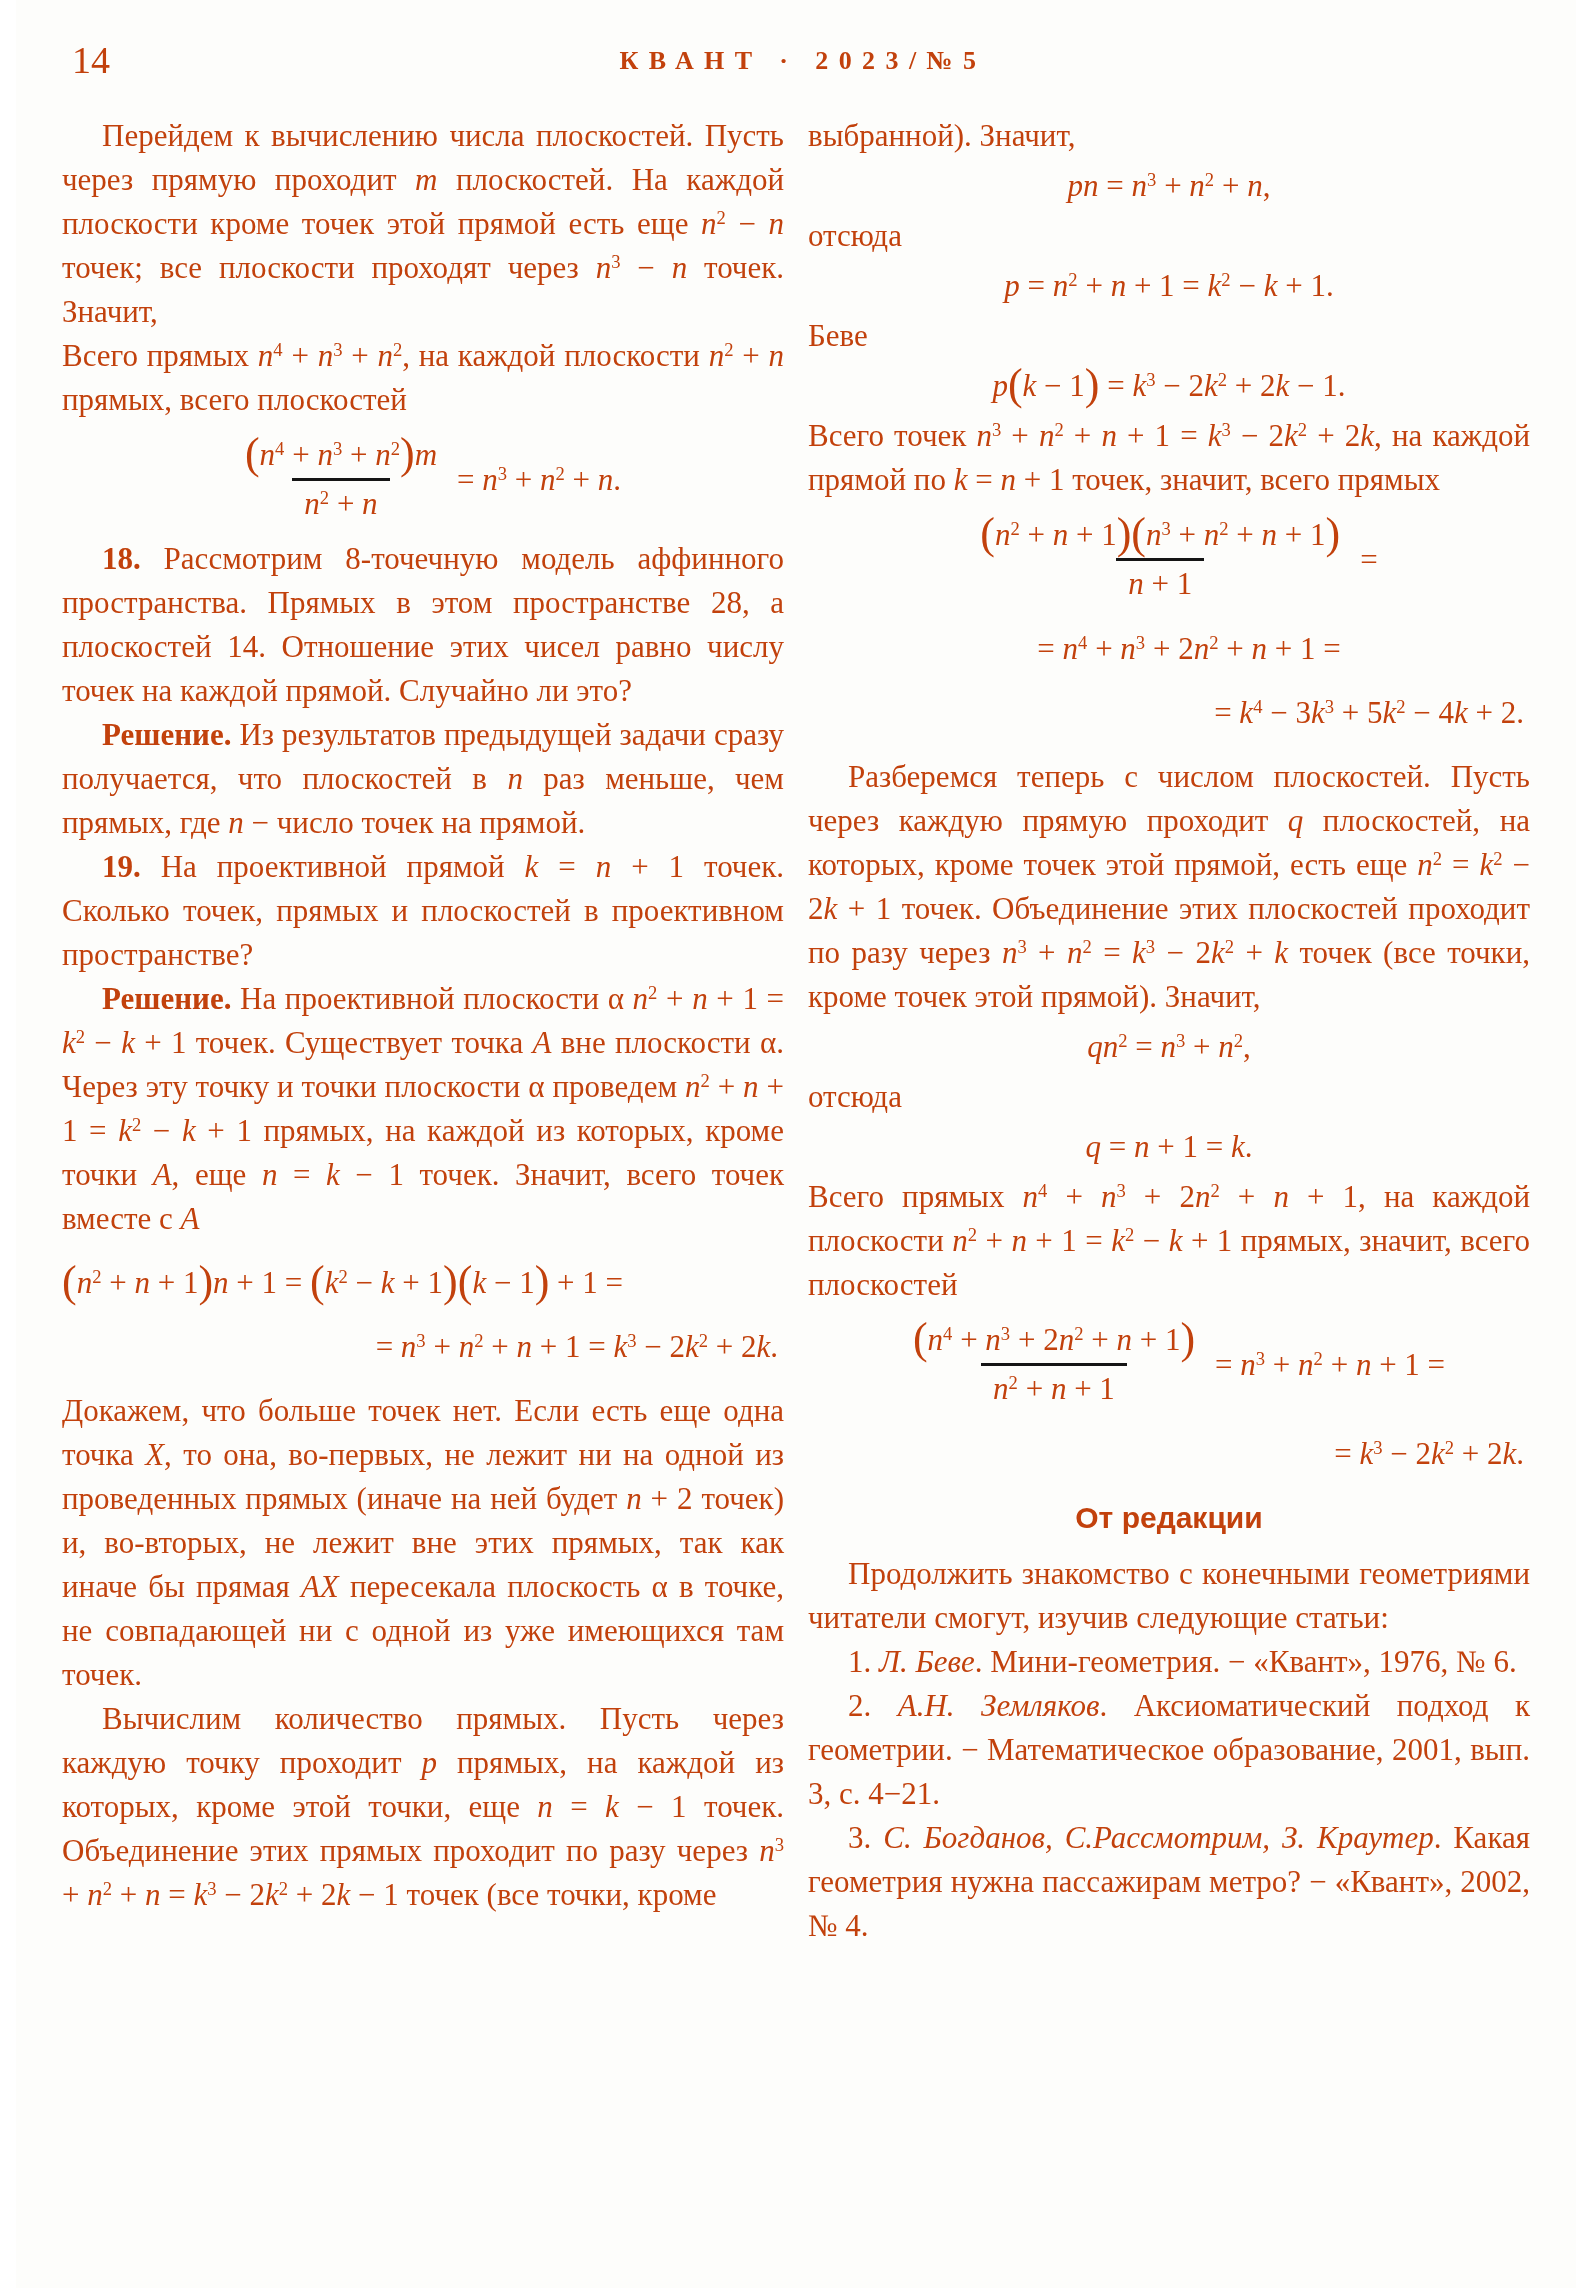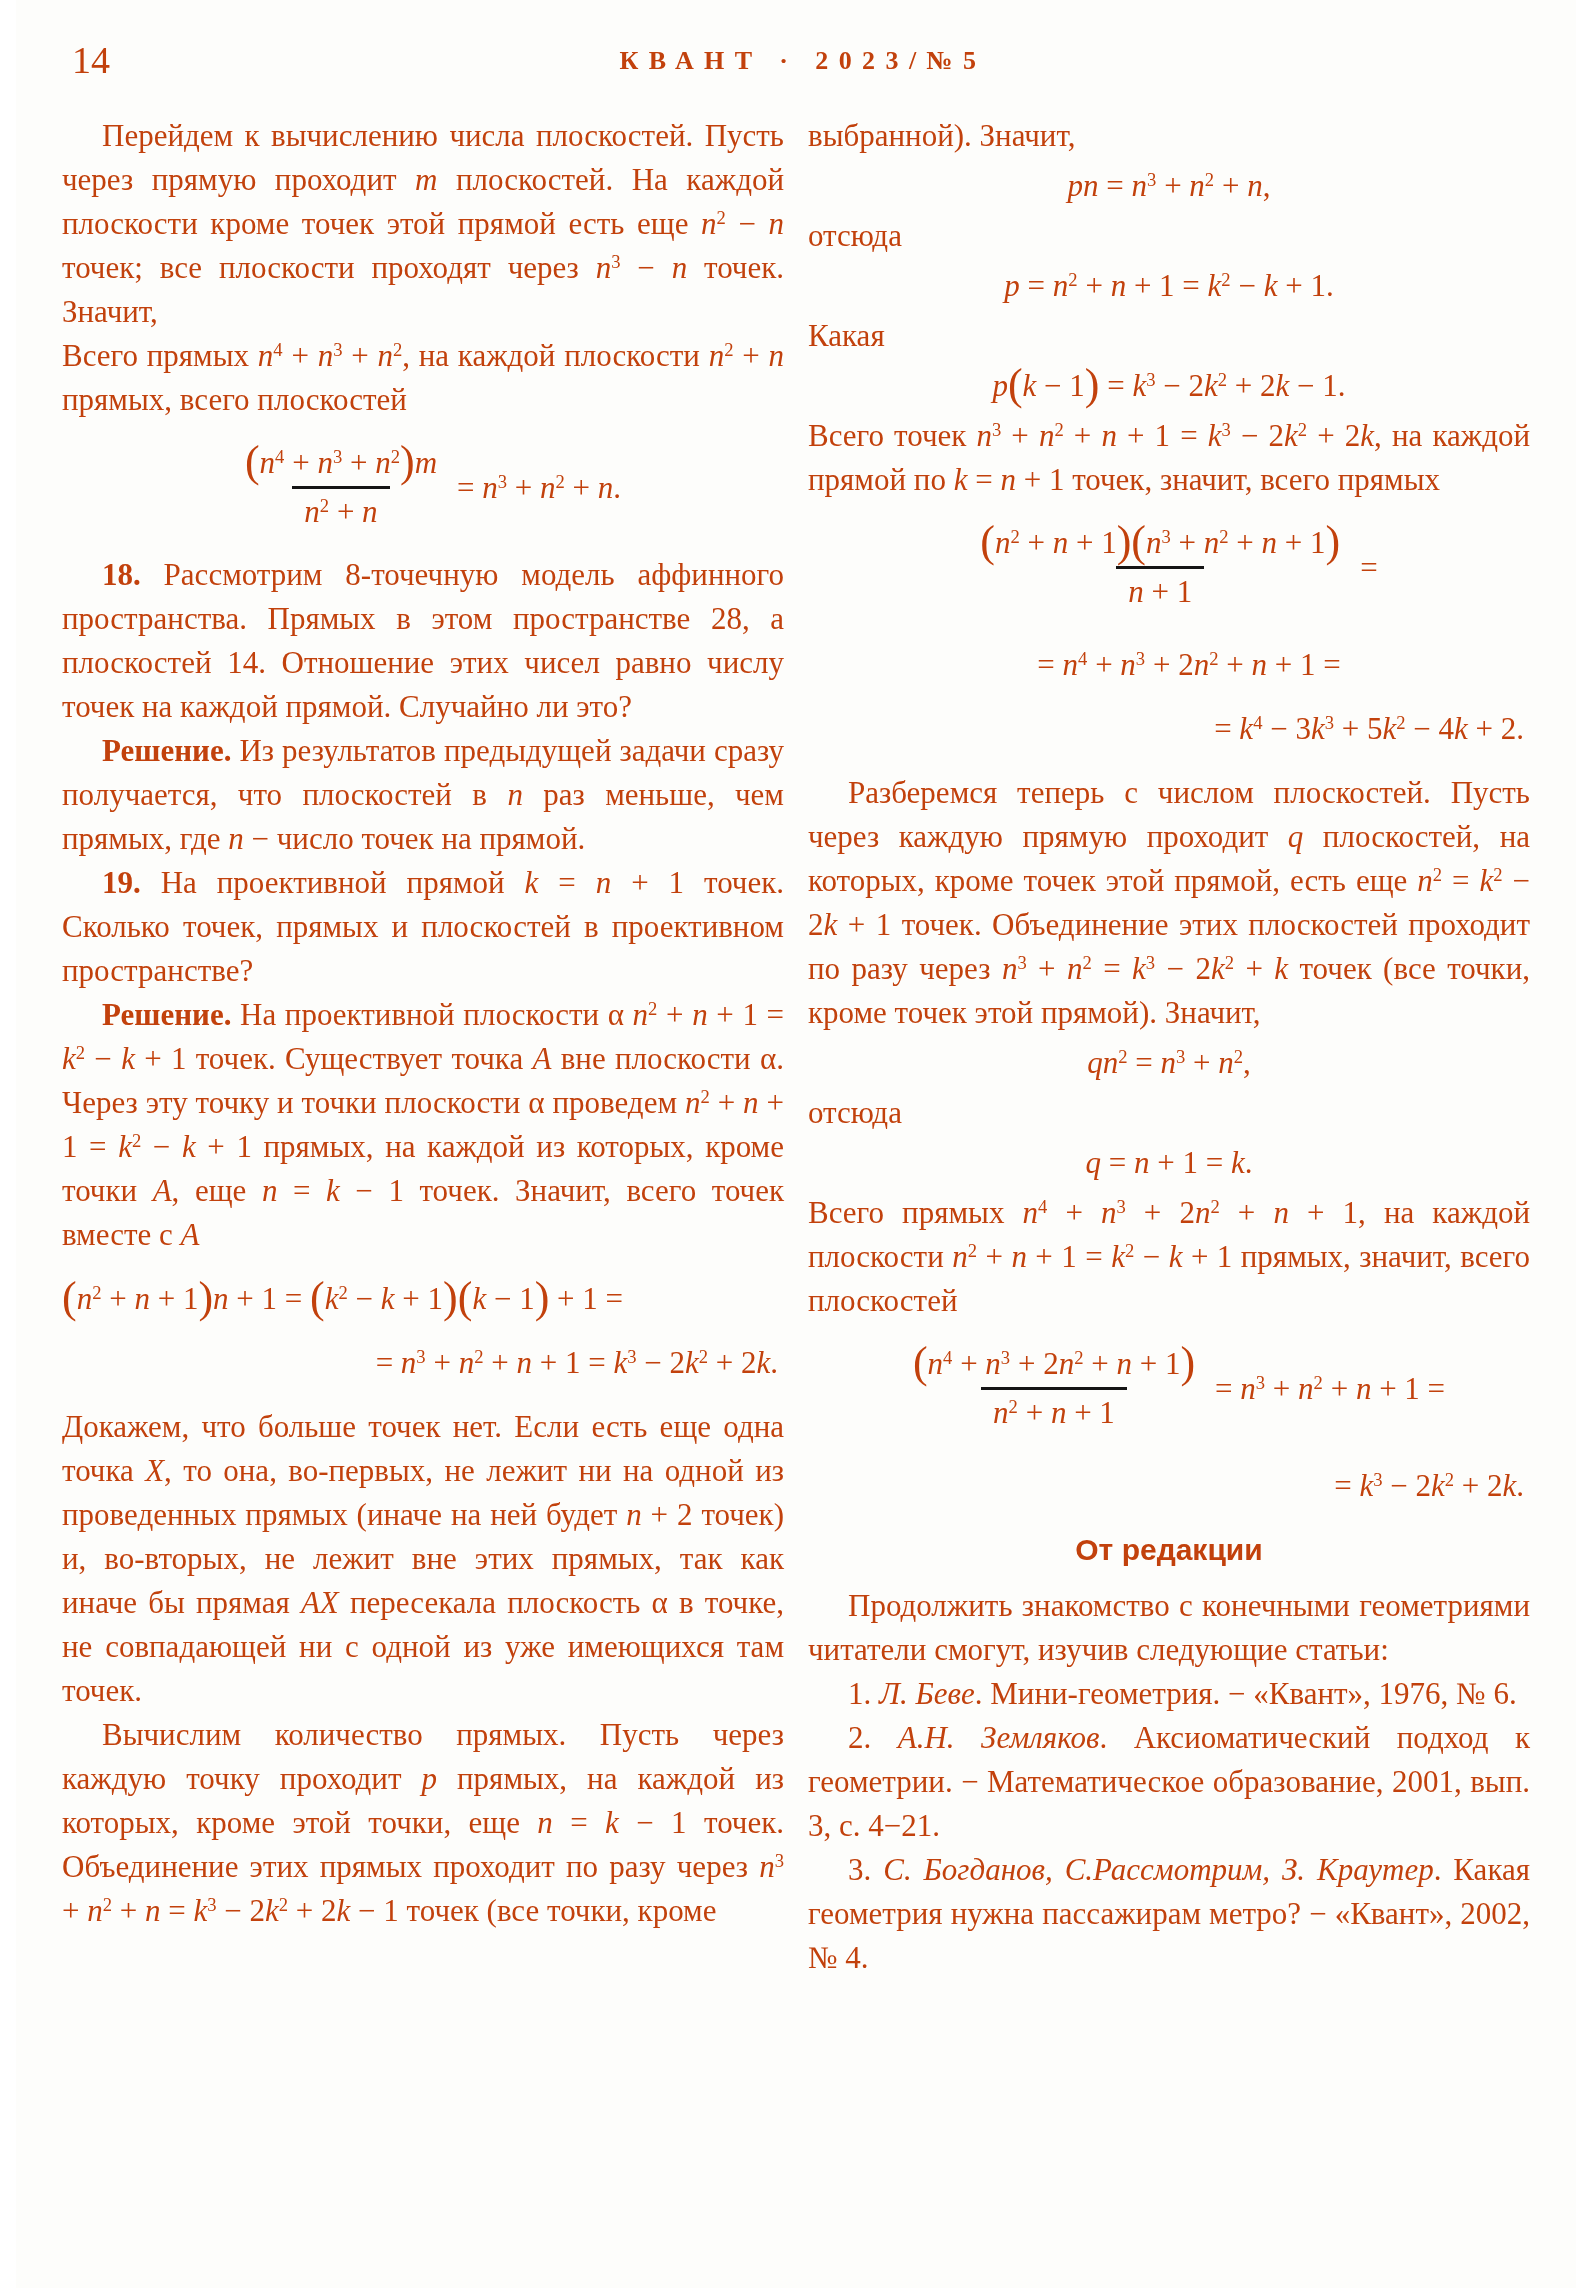--- a/index.html
+++ b/index.html
@@ -25,21 +25,21 @@
   p.indent { text-indent:40px; }
   .formula { margin:10px 0; text-align:center; white-space:nowrap;
              display:flex; justify-content:center; align-items:center; }
   .formula.tight { margin:6px 0; }
   .fstack { margin:10px 0; }
   .fline { white-space:nowrap; margin:20px 0; }
   .fl-left  { text-align:left; }
   .fl-right { text-align:right; padding-right:6px; }
   .fl-center{ text-align:center; padding-left:40px; }
   .frac { display:inline-flex; flex-direction:column; align-items:center;
-          vertical-align:middle; margin:8px 8px; }
+          vertical-align:middle; margin:0 8px; }
   .frac .num, .frac .den { padding:1px 12px; white-space:nowrap; display:block; }
   .frac .den { border-top:3px solid #151515; }
   sup { font-size:0.60em; line-height:0; vertical-align:0.55em; }
   i { font-style:italic; }
   b { font-weight:bold; }
   .bp { font-size:1.42em; line-height:0; vertical-align:-0.06em; font-weight:300; }
   .ed-heading { font-family:"Liberation Sans","DejaVu Sans",sans-serif;
                 font-size:30px; font-weight:bold; text-align:center;
                 margin:20px 0 12px 0; }
 </style>
@@ -79,21 +79,21 @@
 
     <div class="col">
       <p>выбранной). Значит,</p>
       <div class="formula tight">
         <span><i>pn</i> = <i>n</i><sup>3</sup> + <i>n</i><sup>2</sup> + <i>n</i>,</span>
       </div>
       <p>отсюда</p>
       <div class="formula tight">
         <span><i>p</i> = <i>n</i><sup>2</sup> + <i>n</i> + 1 = <i>k</i><sup>2</sup> − <i>k</i> + 1.</span>
       </div>
-      <p>Какая</p>
+      <p>Беве</p>
       <div class="formula tight">
         <span><i>p</i><span class="bp">(</span><i>k</i> − 1<span class="bp">)</span> = <i>k</i><sup>3</sup> − 2<i>k</i><sup>2</sup> + 2<i>k</i> − 1.</span>
       </div>
       <p>Всего точек <i>n</i><sup>3</sup> + <i>n</i><sup>2</sup> + <i>n</i> + 1 = <i>k</i><sup>3</sup> − 2<i>k</i><sup>2</sup> + 2<i>k</i>, на каждой прямой по <i>k</i> = <i>n</i> + 1 точек, значит, всего прямых</p>
       <div class="formula">
         <span class="frac">
           <span class="num"><span class="bp">(</span><i>n</i><sup>2</sup> + <i>n</i> + 1<span class="bp">)</span><span class="bp">(</span><i>n</i><sup>3</sup> + <i>n</i><sup>2</sup> + <i>n</i> + 1<span class="bp">)</span></span>
           <span class="den"><i>n</i> + 1</span>
         </span>
         <span>=</span>

